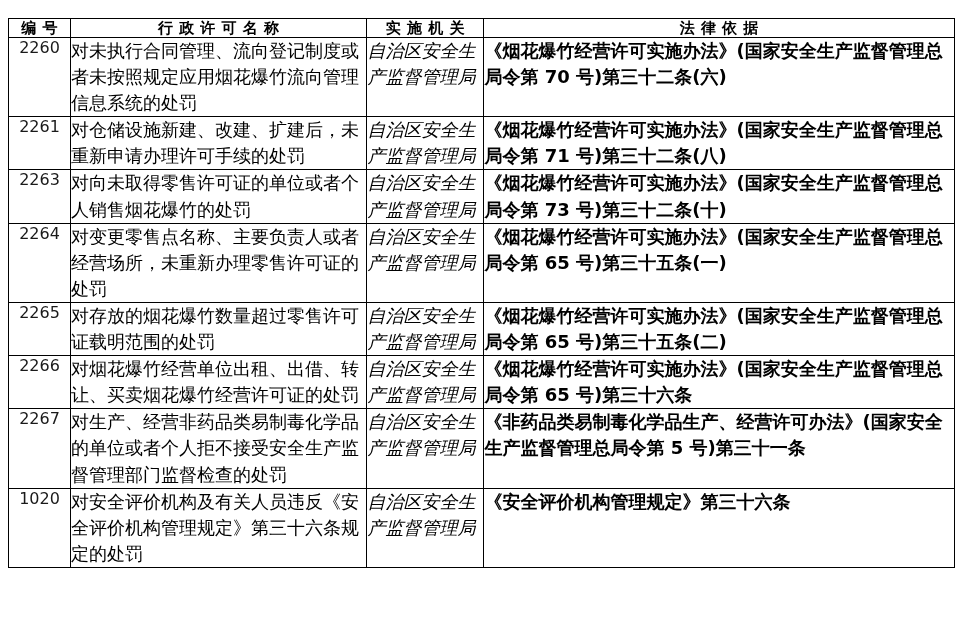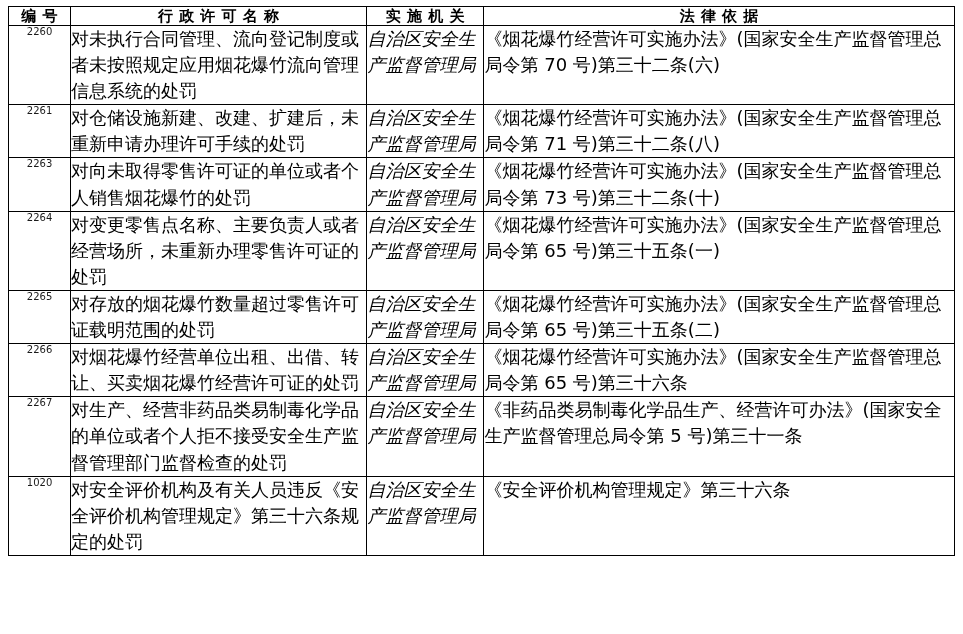--- a/index.html
+++ b/index.html
@@ -10,21 +10,21 @@
   body {
     width: 963px;
     height: 634px;
     font-family: "DejaVu Sans", "Liberation Sans", sans-serif;
     color: #000000;
   }
   .page {
     width: 963px;
     height: 634px;
     box-sizing: border-box;
-    padding: 6px 8px 0 8px;
+    padding: 18px 8px 0 8px;
   }
   table.reg-table {
     border-collapse: collapse;
     width: 947px;
     table-layout: fixed;
   }
   table.reg-table th,
   table.reg-table td {
     border: 1px solid #000000;
     vertical-align: top;
@@ -38,39 +38,40 @@
     padding: 5px 2px 6px 2px;
     line-height: 1.2;
   }
   .col-id    { width: 62px; }
   .col-name  { width: 296px; }
   .col-org   { width: 117px; }
   .col-law   { width: 470px; }
 
   td.cell-id {
     text-align: center;
-    font-size: 10px;
+    font-size: 16px;
     padding-top: 7px;
     color: #1a1a1a;
   }
   td.cell-name,
   td.cell-org,
   td.cell-law {
     font-size: 18px;
     line-height: 1.45;
     padding: 5px 4px 5px 6px;
   }
   td.cell-org {
     padding-left: 5px;
     padding-right: 2px;
     font-style: italic;
   }
   td.cell-law {
     padding-left: 6px;
     padding-right: 4px;
+    font-weight: bold;
   }
 </style>
 </head>
 <body>
 
 <div class="page">
   <table class="reg-table">
     <colgroup>
       <col class="col-id">
       <col class="col-name">

